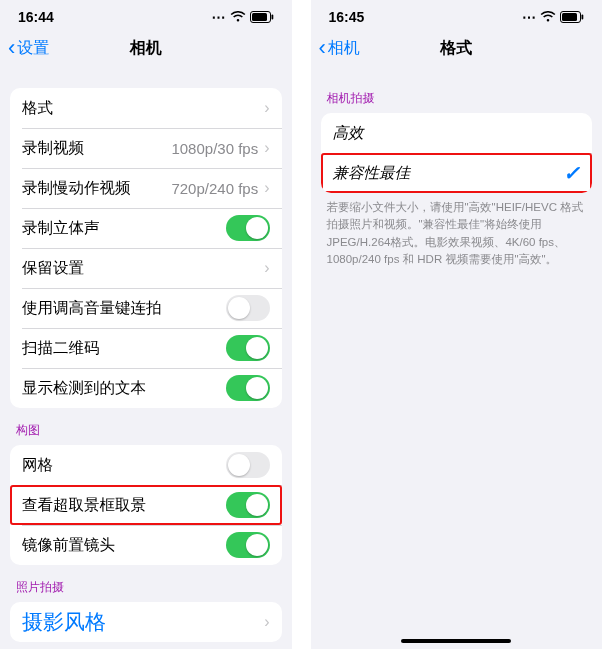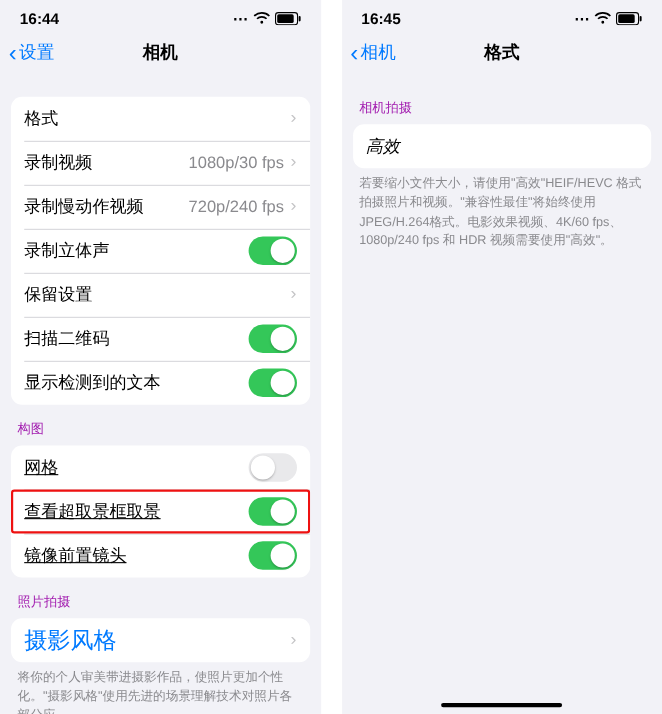--- a/index.html
+++ b/index.html
@@ -94,35 +94,41 @@
         <span class="label">录制立体声</span>
         <span class="toggle on">
             <span class="knob"></span>
           </span>
       </div>
       <div class="row">
         <span class="label">保留设置</span>
         <span class="chevr">›</span>
       </div>
       <div class="row">
+        <span class="label">使用调高音量键连拍</span>
+        <span class="toggle off">
+            <span class="knob"></span>
+          </span>
+      </div>
+      <div class="row">
         <span class="label">扫描二维码</span>
         <span class="toggle on">
             <span class="knob"></span>
           </span>
       </div>
       <div class="row">
         <span class="label">显示检测到的文本</span>
         <span class="toggle on">
             <span class="knob"></span>
           </span>
       </div>
     </div>
 
     <div class="section-header">构图</div>
-    <div class="group" style="position:relative;text-decoration:underline;">
+    <div class="group" style="position:relative;">
       <div class="row">
         <span class="label">网格</span>
         <span class="toggle off">
             <span class="knob"></span>
           </span>
       </div>
       <div class="row">
         <span class="label">查看超取景框取景</span>
         <span class="toggle on">
             <span class="knob"></span>
@@ -169,20 +175,24 @@
         <span>相机</span>
       </div>
       <div class="title">格式</div>
     </div>
 
     <div class="section-header" style="margin-top:8px;">相机拍摄</div>
     <div class="group" style="position:relative;font-style:italic;">
       <div class="row">
         <span class="label">高效</span>
       </div>
+      <div class="row">
+        <span class="label">兼容性最佳</span>
+        <span class="check">✓</span>
+      </div>
       <div class="highlight" style="left:0; right:0; top:40px; height:40px;"></div>
     </div>
     <div class="footer-text">若要缩小文件大小，请使用"高效"HEIF/HEVC 格式拍摄照片和视频。"兼容性最佳"将始终使用 JPEG/H.264格式。电影效果视频、4K/60 fps、1080p/240 fps 和 HDR 视频需要使用"高效"。</div>
 
     <div class="home-ind"></div>
   </div>
 
 </div>
 
 </body></html>

